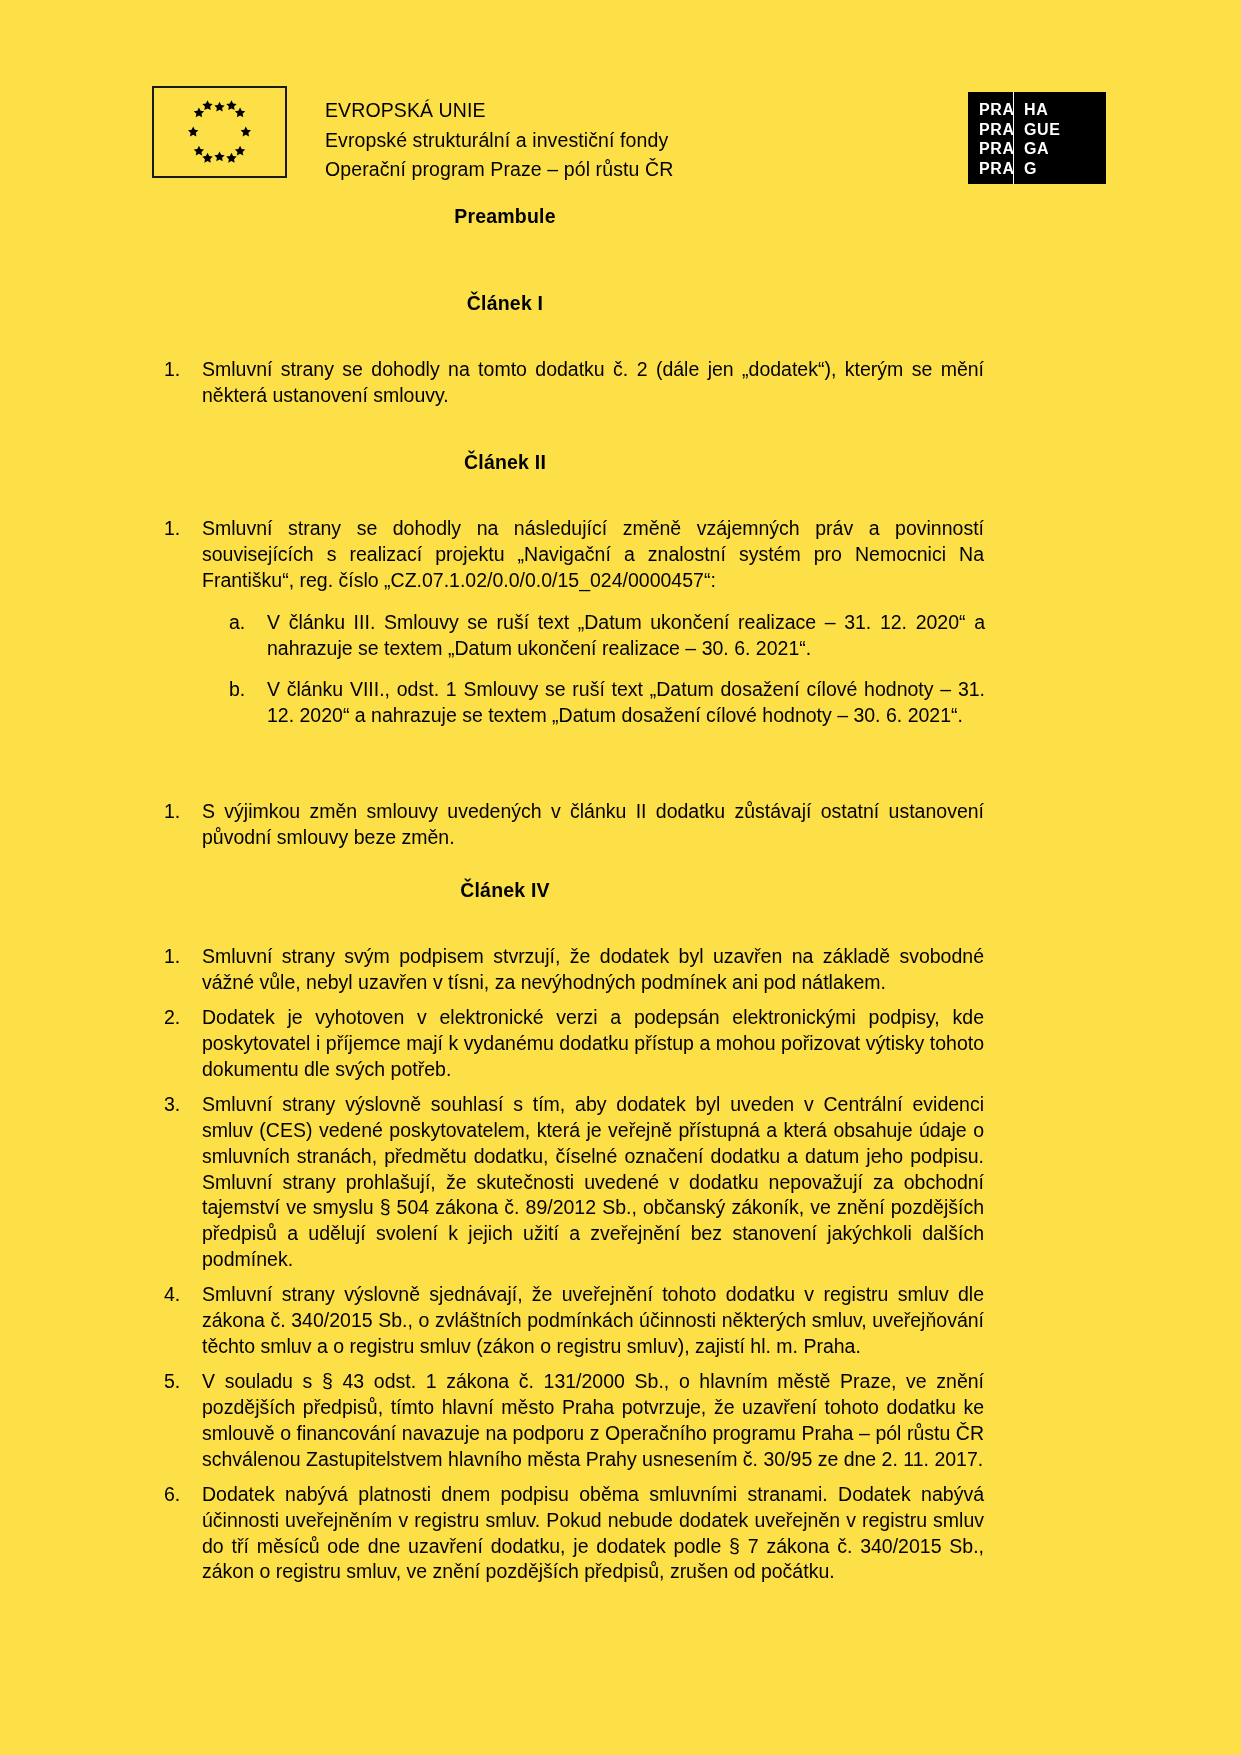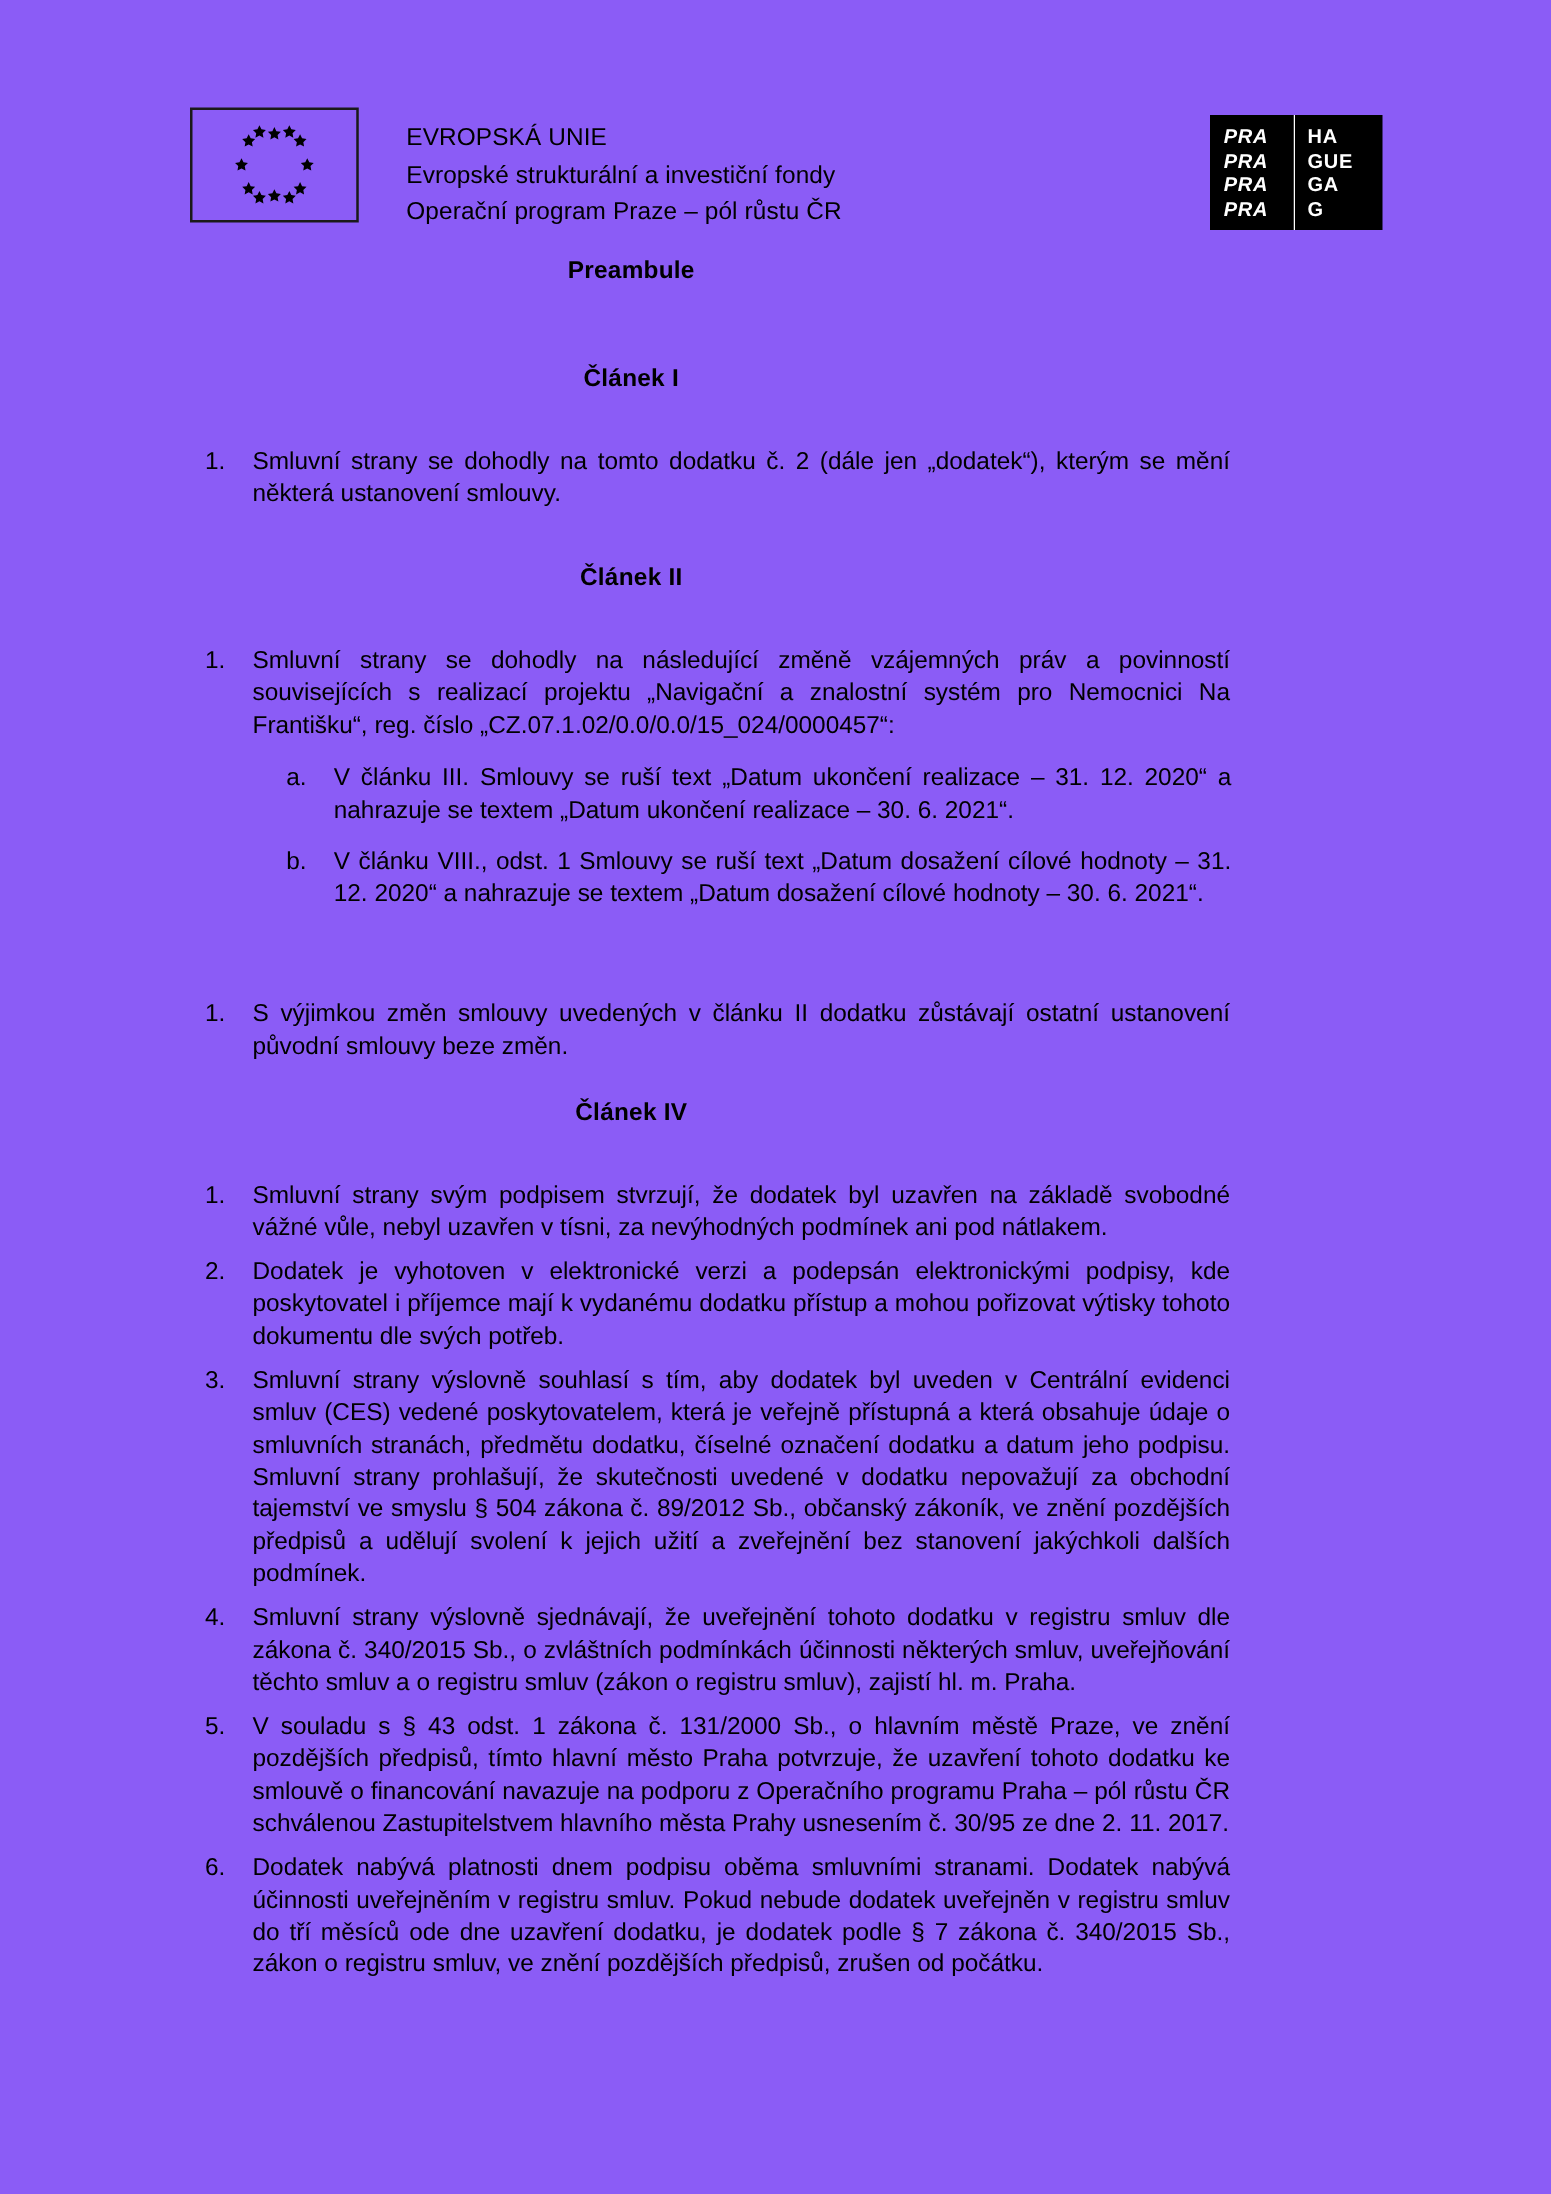--- a/index.html
+++ b/index.html
@@ -8,21 +8,21 @@
     background: #ffffff;
   }
   body {
     font-family: "Liberation Sans", sans-serif;
     color: #000000;
   }
   .page {
     position: relative;
     width: 1241px;
     height: 1755px;
-    background: #8b5cf6;
+    background: #fde047;
     margin: 0 auto;
     box-sizing: border-box;
     overflow: hidden;
     padding-left: 13px;
   }
 
   
   .header {
     position: absolute;
     left: 0;
@@ -66,24 +66,23 @@
     background: #000000;
     display: flex;
     flex-direction: row;
   }
   .praha-col {
     position: relative;
     box-sizing: border-box;
     padding: 8px 0 0 0;
   }
   .praha-col.left {
-    width: 68px;
+    width: 46px;
     padding-left: 11px;
     border-right: 1.5px solid #ffffff;
-    font-style: italic;
   }
   .praha-col.right {
     width: 68px;
     padding-left: 10px;
   }
   .praha-col span {
     display: block;
     color: #ffffff;
     font-family: "Liberation Sans", sans-serif;
     font-weight: bold;

